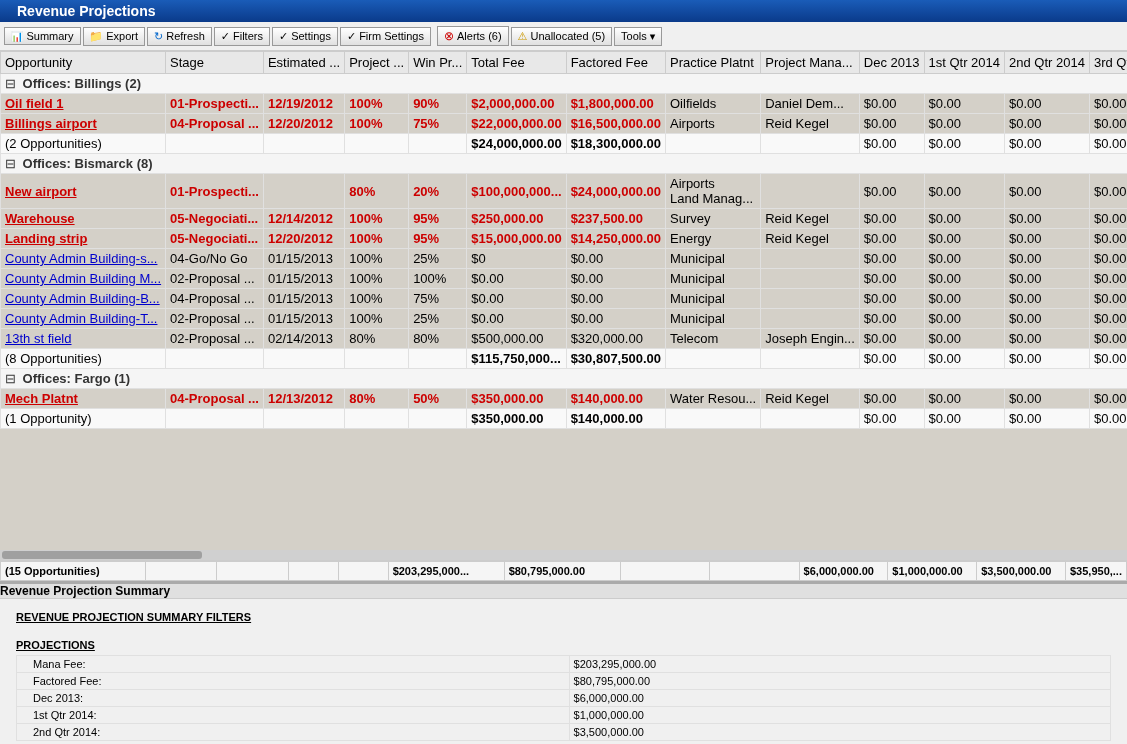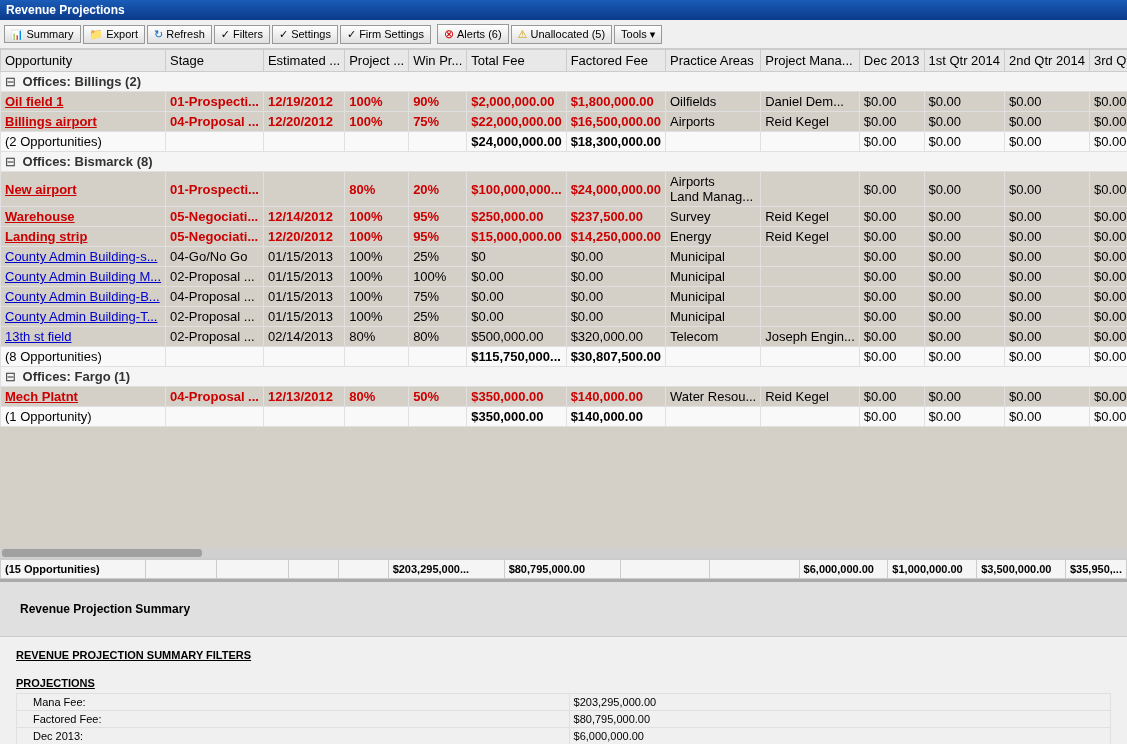--- a/index.html
+++ b/index.html
@@ -1,36 +1,36 @@
 <!DOCTYPE html>
 <html><head>
   <meta charset="utf-8">
   <style>
     * { box-sizing: border-box; margin: 0; padding: 0; }
     body { font-family: Arial, sans-serif; font-size: 11px; background: #d4d0c8; }
-    .window-title { background: linear-gradient(to bottom, #1a5cb8, #0a3a8a); color: white; padding: 3px 6px; font-size: 12px; font-weight: bold; }
+    .window-title { background: linear-gradient(to bottom, #1a5cb8, #0a3a8a); color: white; padding: 3px 17px; font-size: 14px; font-weight: bold; }
 
     .toolbar { background: #f0f0f0; border-bottom: 1px solid #ccc; padding: 4px 4px; display: flex; align-items: center; gap: 2px; flex-wrap: wrap; }
     .toolbar-btn { background: linear-gradient(to bottom, #ffffff, #e0e0e0); border: 1px solid #999; padding: 2px 6px; font-size: 11px; cursor: pointer; display: flex; align-items: center; gap: 3px; white-space: nowrap; }
     table { border-collapse: collapse; width: 100%; font-size: 13px; }
     th { background: #e8e8e8; border: 1px solid #ccc; padding: 3px 4px; text-align: left; font-weight: normal; white-space: nowrap; position: sticky; top: 0; z-index: 1; }
     td { border: 1px solid #e0e0e0; padding: 2px 4px; white-space: nowrap; }
 
     .group-header td { background: #f5f5f5; font-weight: normal; color: #333; border-top: 1px solid #ccc; }
     .subtotal-row td { background: #f9f9f9; font-weight: normal; }
     .total-row td { background: #f5f5f5; font-weight: bold; border-top: 2px solid #aaa; }
 
     .link { color: #0000cc; text-decoration: underline; cursor: pointer; }
 
     .red-text { color: #cc0000; font-weight: bold; }
 
     .expand-icon { cursor: pointer; color: #333; margin-right: 3px; }
 
     .bottom-panel { background: #f0f0f0; border-top: 2px solid #ccc; padding: 8px; }
-    .bottom-panel-title { font-weight: bold; font-size: 12px; background: #e0e0e0; border-bottom: 1px solid #ccc; padding: 20px; margin: -8px -8px 8px -8px; }
+    .bottom-panel-title { font-weight: bold; font-size: 12px; background: #e0e0e0; border-bottom: 1px solid #ccc; padding: 0; margin: -8px -8px 8px -8px; }
 
     .summary-section { padding: 4px 8px; }
     .summary-section h3 { font-size: 11px; font-weight: bold; text-decoration: underline; margin-bottom: 4px; }
     .summary-section h4 { font-size: 11px; font-weight: bold; text-decoration: underline; margin-bottom: 4px; }
 
     .scrollbar-area { height: 10px; background: #d0d0d0; display: flex; align-items: center; }
     .scrollbar-thumb { height: 8px; width: 200px; background: #a0a0a0; border-radius: 3px; margin-left: 2px; }
 
     .main-layout { display: flex; flex-direction: column; height: 744px; overflow: hidden; }
     .top-section { display: flex; flex-direction: column; flex: 1; min-height: 0; }
@@ -88,21 +88,21 @@
         <table>
           <thead>
             <tr>
               <th>Opportunity</th>
               <th>Stage</th>
               <th>Estimated ...</th>
               <th>Project ...</th>
               <th>Win Pr...</th>
               <th>Total Fee</th>
               <th>Factored Fee</th>
-              <th>Practice Areas</th>
+              <th>Practice Platnt</th>
               <th>Project Mana...</th>
               <th>Dec 2013</th>
               <th>1st Qtr 2014</th>
               <th>2nd Qtr 2014</th>
               <th>3rd Qtr 20</th>
             </tr>
           </thead>
           <tbody id="table-body">
 
             <tr class="group-header">

